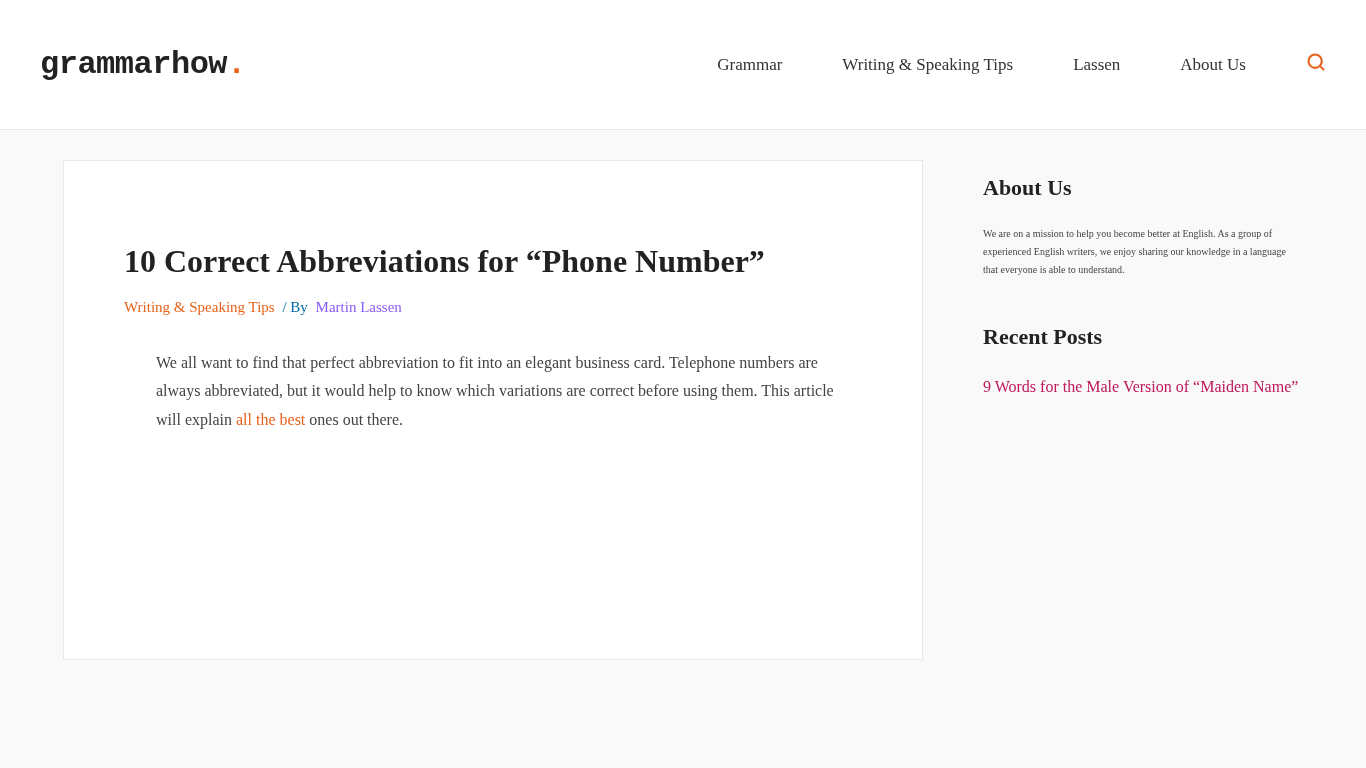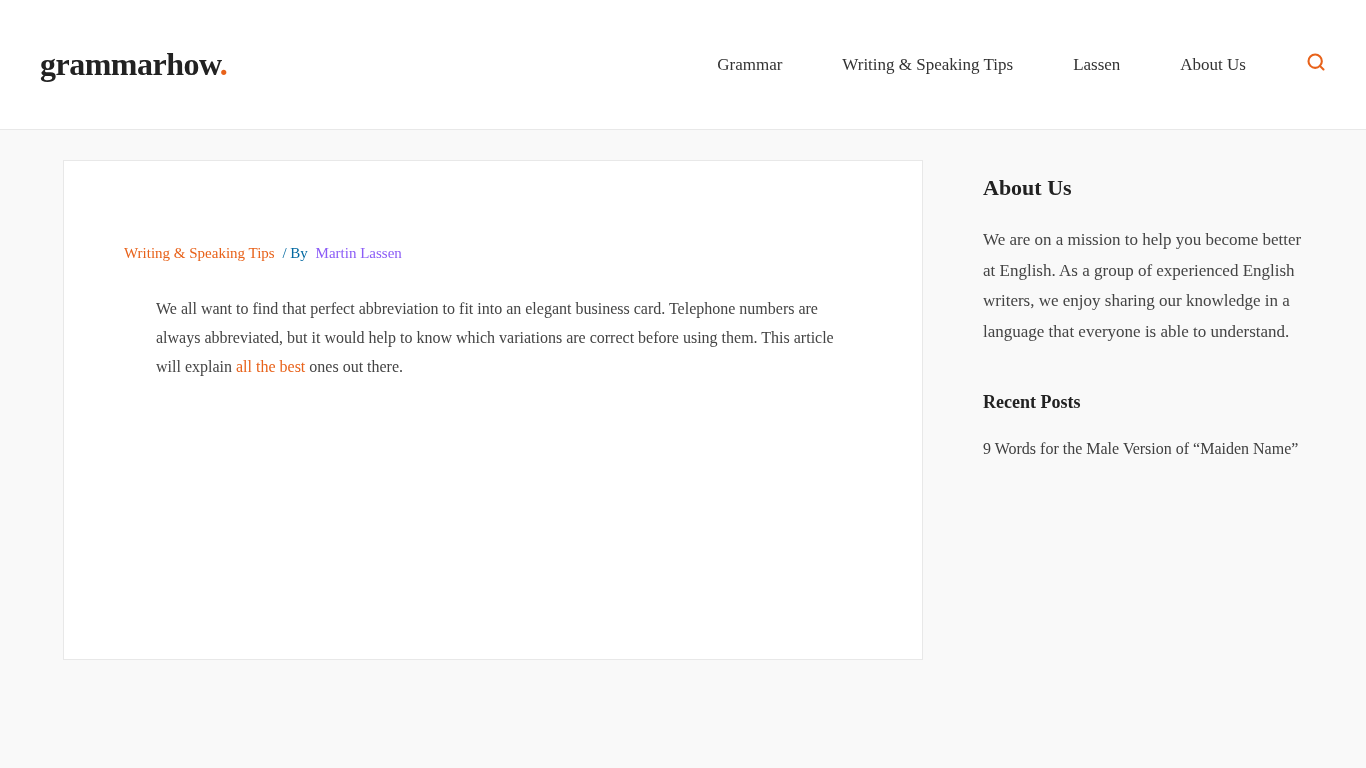--- a/index.html
+++ b/index.html
@@ -26,21 +26,21 @@
       justify-content: space-between;
       height: 130px;
     }
 
     .logo {
       font-size: 32px;
       font-weight: 700;
       color: #222;
       text-decoration: none;
       letter-spacing: -0.5px;
-      font-family: Liberation Serif, serif;
+      font-family: Liberation Mono, monospace;
     }
 
     .logo-dot {
       color: #e8621a;
     }
 
     nav {
       display: flex;
       align-items: center;
       gap: 60px;
@@ -135,36 +135,36 @@
 
     .sidebar-section-title {
       font-size: 22px;
       font-weight: 700;
       color: #222;
       margin-bottom: 20px;
       font-family: Georgia, serif;
     }
 
     .sidebar-about-text {
-      font-size: 17px;
+      font-size: 10px;
       line-height: 1.8;
       color: #444;
       font-family: Liberation Serif, serif;
     }
 
     .recent-posts-title {
-      font-size: 18px;
+      font-size: 22px;
       font-weight: 700;
       color: #222;
       margin-bottom: 20px;
       font-family: Georgia, serif;
     }
 
     .recent-post-link {
-      color: #404040;
+      color: #be185d;
       text-decoration: none;
       font-size: 16px;
       line-height: 1.6;
       display: block;
     }
   </style>
 </head>
 <body>
 
 <header>
@@ -183,20 +183,21 @@
         <line x1="21" y1="21" x2="16.65" y2="16.65"></line>
       </svg>
     </button>
   </nav>
 </header>
 
 <div class="page-wrapper">
 
   <main class="main-content">
 
+    <h1 class="article-title">10 Correct Abbreviations for “Phone Number”</h1>
 
     <div class="article-meta">
       <a class="meta-category" href="#">Writing &amp; Speaking Tips</a>
       <span class="meta-separator"> / By </span>
       <a class="meta-author" href="#">Martin Lassen</a>
     </div>
 
     <p class="article-intro">
       <span>We all want to find that perfect abbreviation to fit into an elegant business card. Telephone numbers are always abbreviated, but it would help to know which variations are correct before using them. This article will explain </span><a class="inline-link" href="#">all the best</a><span> ones out there.</span>
     </p>

